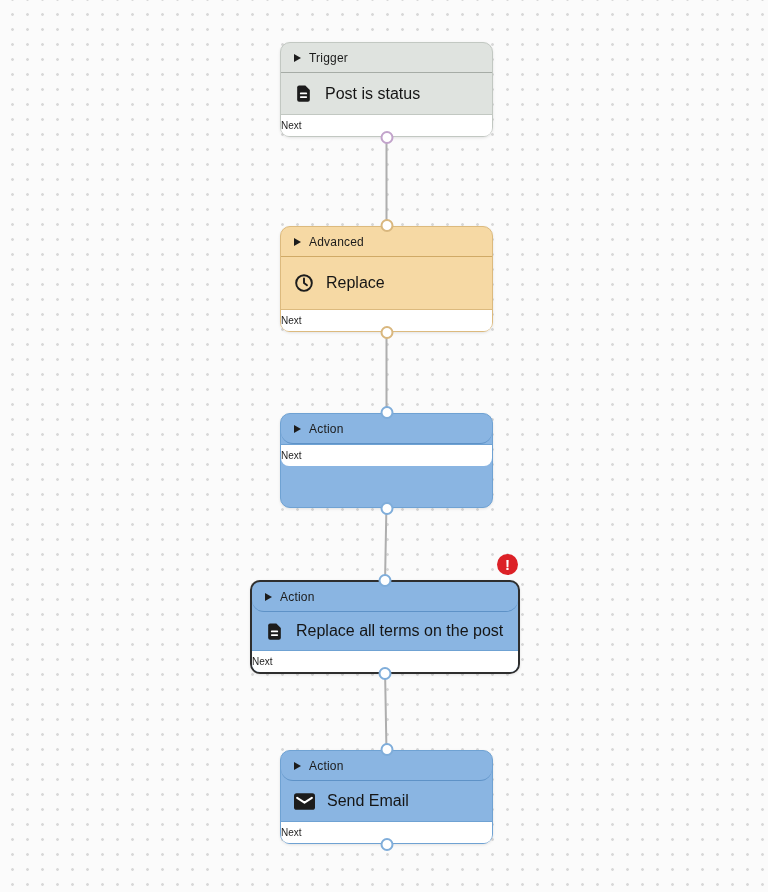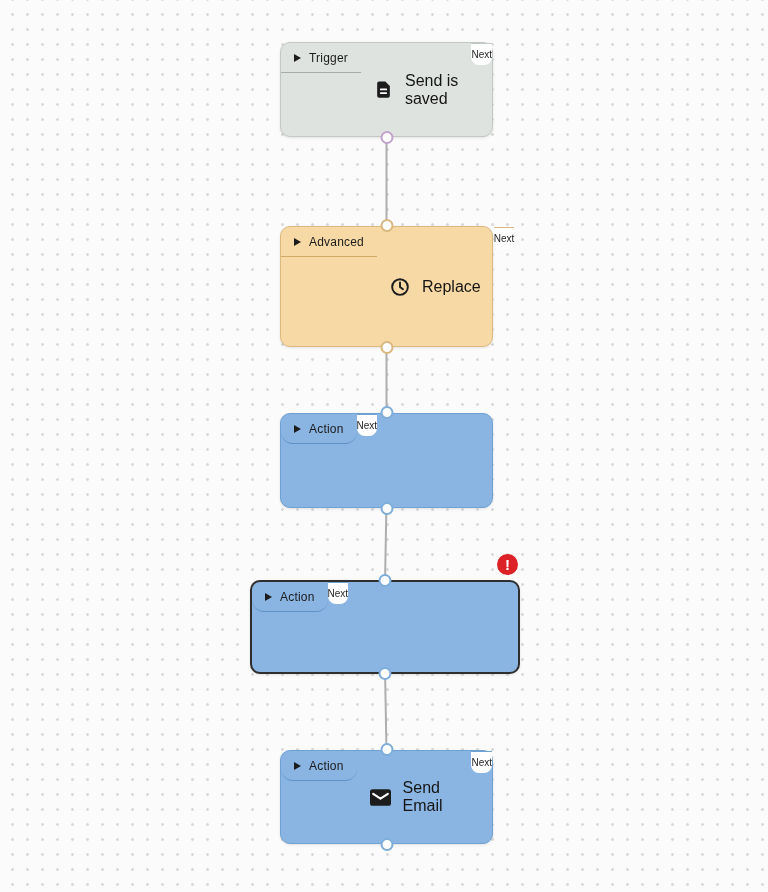--- a/index.html
+++ b/index.html
@@ -15,27 +15,27 @@
     font-family: "Liberation Sans", sans-serif;
   }
   .edges { position: absolute; left: 0; top: 0; width: 768px; height: 892px; z-index: 1; }
   .edges line { stroke: #aeaeae; stroke-width: 2; stroke-linecap: round; }
 
   .node {
     position: absolute;
     z-index: 2;
     box-sizing: border-box;
     display: flex;
-    flex-direction: row;
+    flex-direction: column;
     border-radius: 10px;
     border: 1.5px solid;
     box-shadow: 0 1px 3px rgba(0,0,0,0.10);
   }
   .node-1 { left: 280px; top: 42px;  width: 213px; height: 95px; }
-  .node-2 { left: 280px; top: 226px; width: 213px; height: 121px; }
+  .node-2 { left: 280px; top: 226px; width: 213px; height: 106px; }
   .node-3 { left: 280px; top: 413px; width: 213px; height: 95px; }
   .node-4 { left: 250px; top: 580px; width: 270px; height: 94px; }
   .node-5 { left: 280px; top: 750px; width: 213px; height: 94px; }
 
   .node-header {
     height: 29px; flex: 0 0 auto;
     display: flex; align-items: center; gap: 8px;
     padding: 0 13px;
     font-size: 12px; color: #1b1b1b; letter-spacing: .2px;
     border-bottom: 1px solid;
@@ -121,21 +121,21 @@
       <span>Trigger</span>
     </div>
     <div class="node-body">
       <span class="icon">
         <svg width="19" height="19" viewBox="0 0 24 24">
             <path d="M6.5 2h7.8L20 7.7V20a2.5 2.5 0 0 1-2.5 2.5h-11A2.5 2.5 0 0 1 4 20V4.5A2.5 2.5 0 0 1 6.5 2z" fill="#1c1c1c"></path>
             <rect x="7.4" y="10.8" width="9.2" height="2.3" rx="1.15" fill="#fff"></rect>
             <rect x="7.4" y="15.4" width="9.2" height="2.3" rx="1.15" fill="#fff"></rect>
           </svg>
       </span>
-      <span>Send is saved</span>
+      <span>Post is status</span>
     </div>
     <div class="node-footer">
       <span>Next</span>
     </div>
     <span class="handle handle-bottom"></span>
   </div>
 
   <div class="node node--advanced node-2">
     <span class="handle handle-top"></span>
     <div class="node-header">
@@ -169,20 +169,30 @@
     <span class="handle handle-bottom"></span>
   </div>
 
   <div class="node node--action node--selected node-4">
     <span class="error-badge">!</span>
     <span class="handle handle-top"></span>
     <div class="node-header">
       <span class="tri"></span>
       <span>Action</span>
     </div>
+    <div class="node-body">
+      <span class="icon">
+        <svg width="19" height="19" viewBox="0 0 24 24">
+            <path d="M6.5 2h7.8L20 7.7V20a2.5 2.5 0 0 1-2.5 2.5h-11A2.5 2.5 0 0 1 4 20V4.5A2.5 2.5 0 0 1 6.5 2z" fill="#1c1c1c"></path>
+            <rect x="7.4" y="10.8" width="9.2" height="2.3" rx="1.15" fill="#fff"></rect>
+            <rect x="7.4" y="15.4" width="9.2" height="2.3" rx="1.15" fill="#fff"></rect>
+          </svg>
+      </span>
+      <span>Replace all terms on the post</span>
+    </div>
     <div class="node-footer">
       <span>Next</span>
     </div>
     <span class="handle handle-bottom"></span>
   </div>
 
   <div class="node node--action node-5">
     <span class="handle handle-top"></span>
     <div class="node-header">
       <span class="tri"></span>

